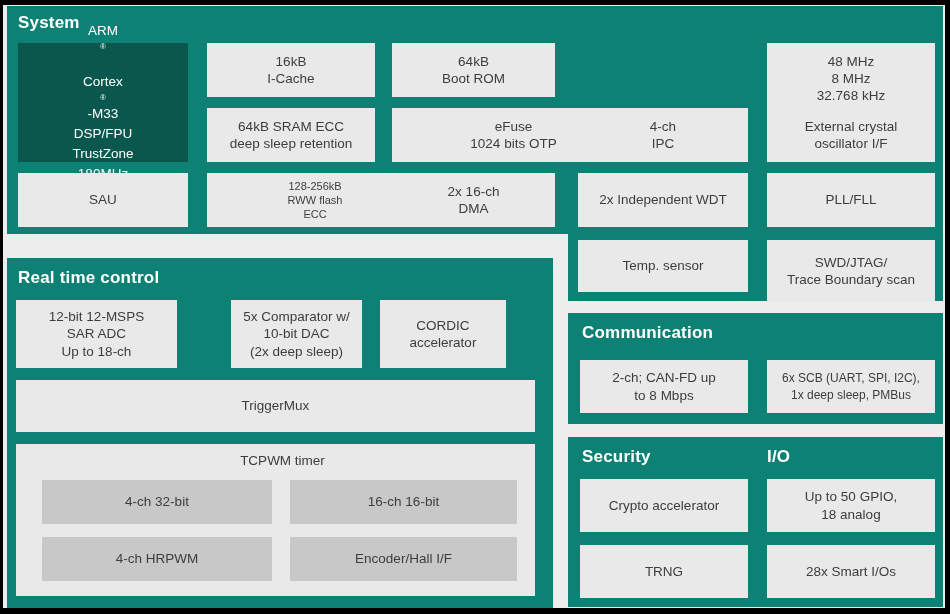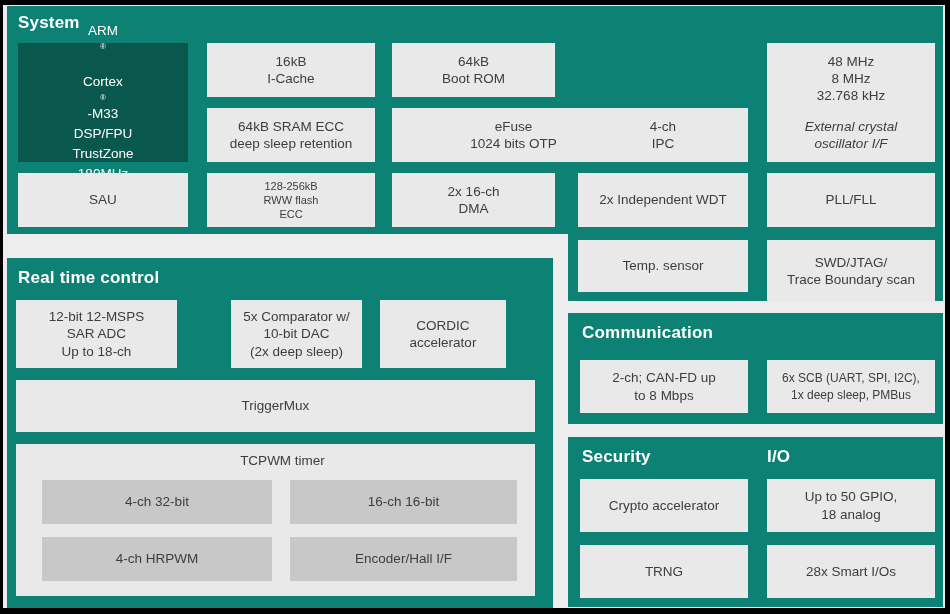--- a/index.html
+++ b/index.html
@@ -24,24 +24,24 @@
     position:absolute;color:var(--text-light);font-size:17px;font-weight:700;
     letter-spacing:.2px;white-space:nowrap;
   }
   .blk{
     position:absolute;background:var(--box);color:var(--text);
     display:flex;flex-direction:column;align-items:center;justify-content:center;
     text-align:center;white-space:pre-line;font-size:13.5px;line-height:1.27;
   }
   .blk.dark{background:var(--teal-dark);color:var(--text-light);line-height:1.5;}
   .blk.inner{background:var(--box-inner);}
-  .blk.sm{font-size:11px;line-height:1.3;}
+  .blk.sm{font-size:11px;line-height:1.3;padding-left:24px;}
   .blk.med{font-size:12px;line-height:1.35;}
   .sublabel{position:absolute;left:14px;right:0;top:8px;text-align:center;font-size:13.5px;color:var(--text);}
-  .gap-top{margin-top:14px;font-style:italic;}
+  .gap-top{margin-top:14px;}
   sup{font-size:.55em;}
 </style>
 </head>
 <body>
 
 <div class="stage">
 
   <div class="panel" style="left:4px;top:1px;width:936px;height:228px;"></div>
   <div class="panel" style="left:565px;top:224px;width:375px;height:72px;"></div>
   <div class="ptitle" style="left:15px;top:8px;">System</div>

